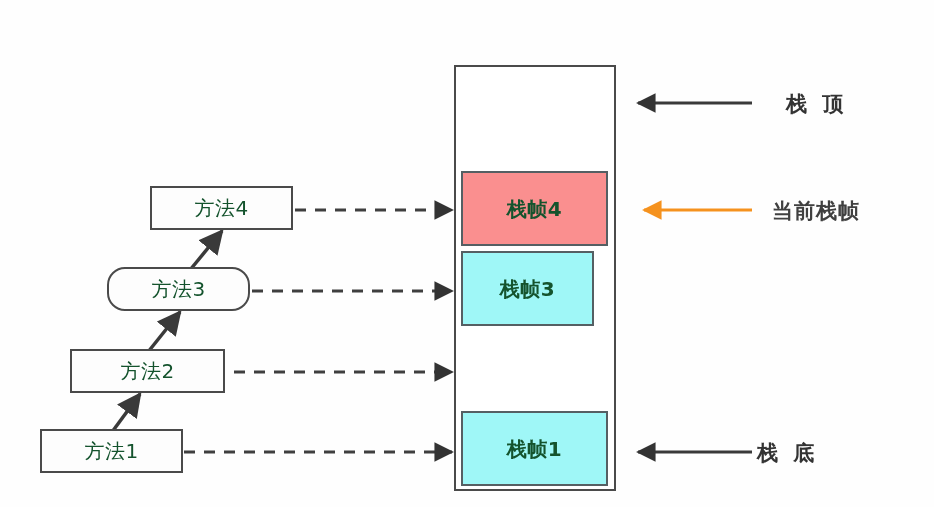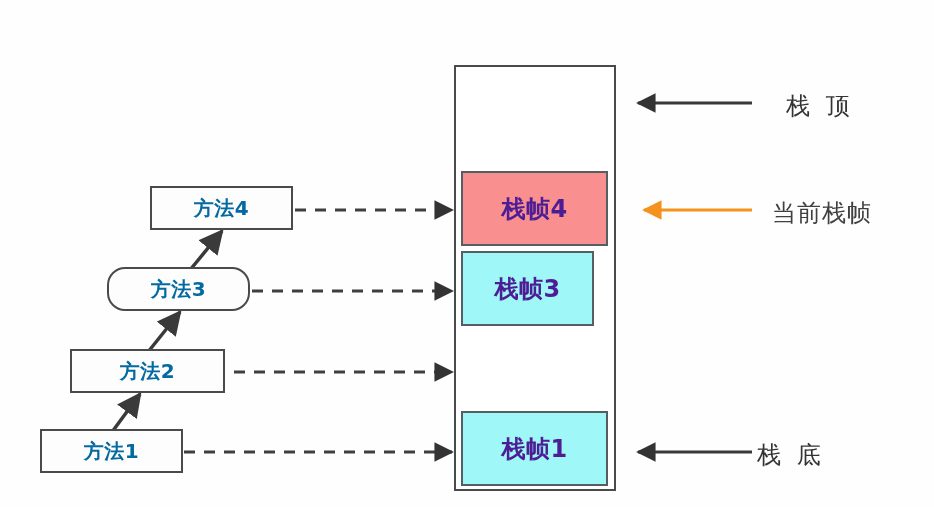--- a/index.html
+++ b/index.html
@@ -34,54 +34,54 @@
     position: absolute;
     box-sizing: border-box;
     background: #fdfdfd;
     border: 2.5px solid #4a4a4a;
     display: flex;
     align-items: center;
     justify-content: center;
   }
   .method-label {
     font-size: 20px;
-    font-weight: 700;
-    color: #0369a1;
+    font-weight: 400;
+    color: #14532d;
     letter-spacing: 0.5px;
     line-height: 1;
   }
 
   
   .stack-container {
     position: absolute;
     box-sizing: border-box;
     background: #ffffff;
     border: 2.5px solid #4a4a4a;
   }
   .stack-frame {
     position: absolute;
     box-sizing: border-box;
     border: 2.5px solid #555f63;
     display: flex;
     align-items: center;
     justify-content: center;
   }
   .frame-label {
-    font-size: 24px;
+    font-size: 20px;
     font-weight: 700;
-    color: #4c1d95;
+    color: #14532d;
     letter-spacing: 0.5px;
     line-height: 1;
   }
 
   
   .side-label {
     position: absolute;
-    font-size: 24px;
-    font-weight: 400;
+    font-size: 21px;
+    font-weight: 700;
     line-height: 1;
     white-space: nowrap;
     letter-spacing: 4px;
   }
   .side-label.dark { color: #333333; }
   .side-label.accent { color: #404040; letter-spacing: 1px; }
 </style>
 </head>
 <body>
 

